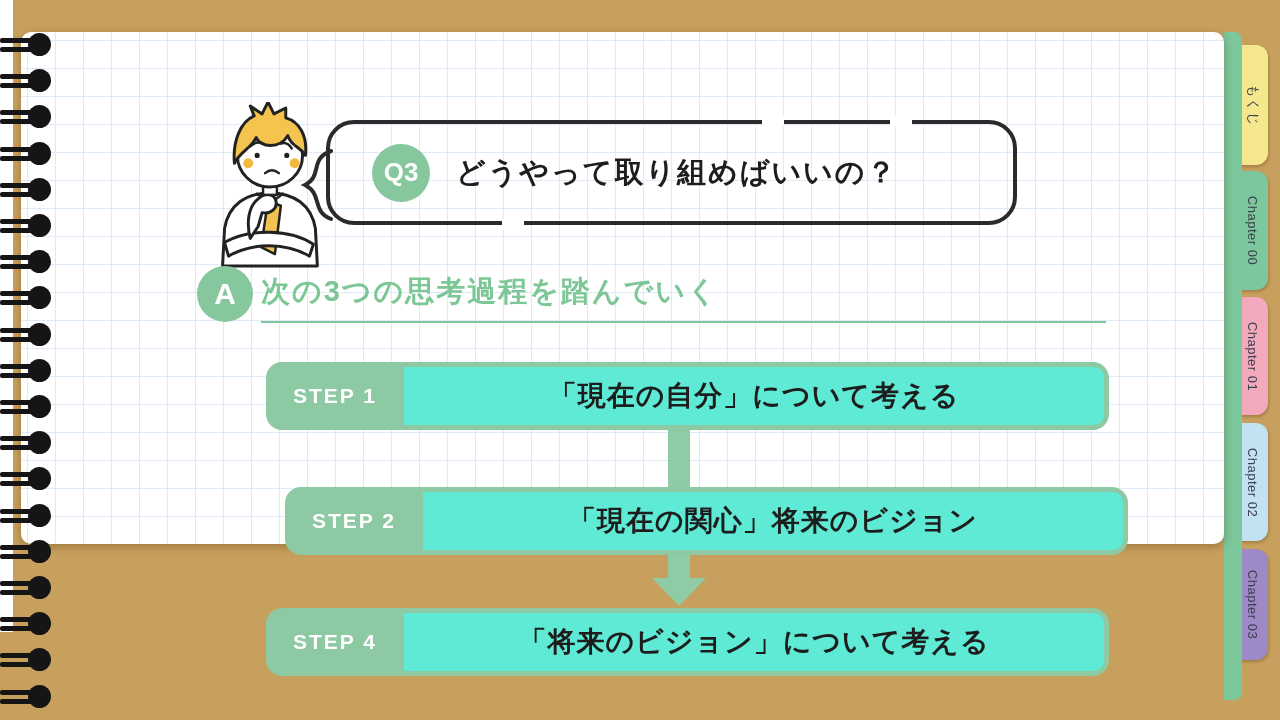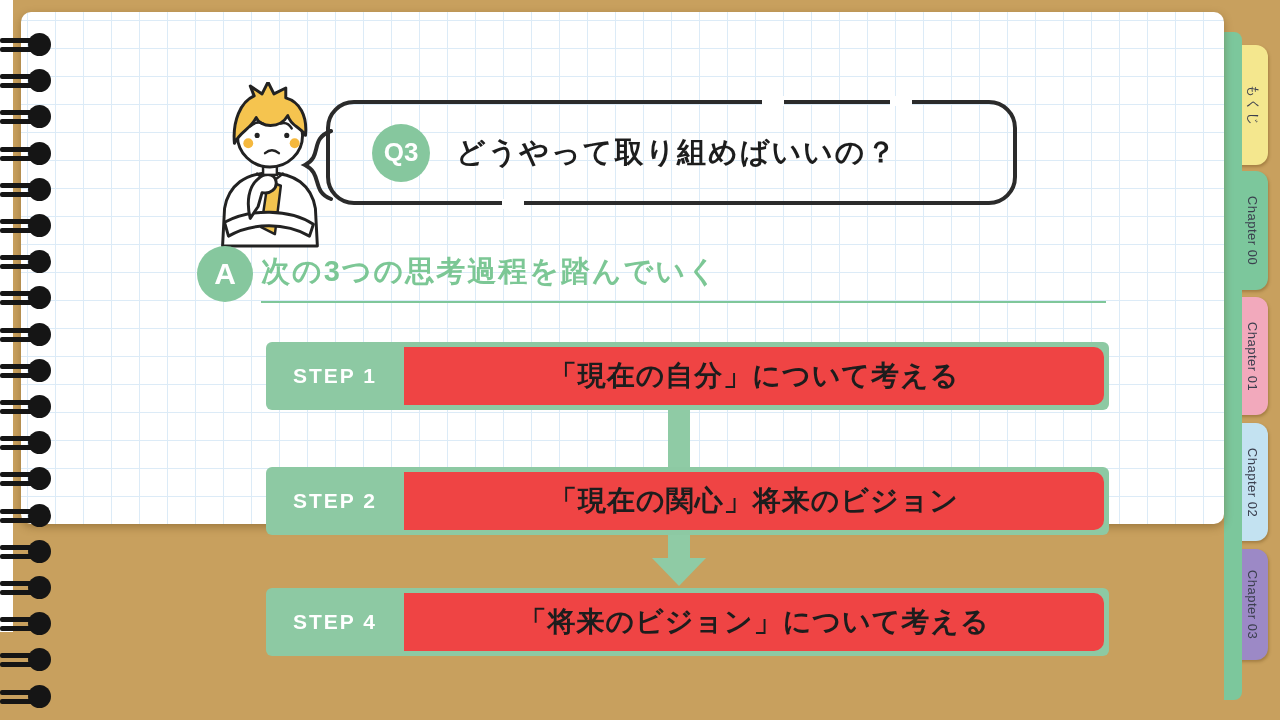--- a/index.html
+++ b/index.html
@@ -13,21 +13,21 @@
   .divider-strip{position:absolute;left:1224px;top:32px;width:18px;height:668px;
     background:#7CC79C;border-radius:0 8px 8px 0;}
 
   
   .tab{position:absolute;left:1238px;width:30px;border-radius:0 12px 12px 0;
     display:flex;align-items:center;justify-content:center;
     box-shadow:1px 2px 3px rgba(96,66,16,.35);cursor:pointer;}
   .tab span{transform:rotate(90deg);white-space:nowrap;font-size:13px;color:#3b3f4e;letter-spacing:.5px;}
 
   
-  .page{position:absolute;left:21px;top:12px;width:1203px;height:512px;background:#ffffff;
+  .page{position:absolute;left:21px;top:32px;width:1203px;height:512px;background:#ffffff;
     border-radius:10px;
     background-image:linear-gradient(#dcebf7 1px,transparent 1px),linear-gradient(90deg,#dcebf7 1px,transparent 1px);
     background-size:28px 28px;background-position:6px 8px;
     box-shadow:0 3px 9px rgba(92,62,14,.4);}
 
   
   .ring{position:absolute;left:0;width:52px;height:14px;}
   .rb{position:absolute;left:0;width:41px;height:5px;background:#151515;border-radius:2px;}
   .rb1{top:0;}.rb2{top:9px;}
   .rdot{position:absolute;left:28px;top:-5px;width:23px;height:23px;background:#151515;border-radius:50%;}
@@ -50,27 +50,27 @@
 
   
   .a-badge{position:absolute;left:176px;top:234px;width:56px;height:56px;border-radius:50%;
     background:#86C79E;color:#fff;font-weight:bold;font-size:30px;
     display:flex;align-items:center;justify-content:center;}
   .headline{position:absolute;left:240px;top:240px;width:845px;
     font-size:29px;font-weight:bold;color:#7CC795;letter-spacing:2px;}
   .headline-rule{position:absolute;left:240px;top:289px;width:845px;height:2px;background:#7fc79a;}
 
   
-  .step{position:absolute;left:245px;width:843px;height:68px;background:#8DC9A3;border-radius:6px;}
+  .step{position:absolute;left:245px;width:843px;height:68px;background:#8DC9A3;border-radius:16px;}
   .step-label{position:absolute;left:0;top:0;width:138px;height:68px;display:flex;align-items:center;
     justify-content:center;color:#ffffff;font-weight:bold;font-size:21px;letter-spacing:2px;}
-  .step-text{position:absolute;left:138px;top:5px;right:5px;bottom:5px;background:#ef4444;
+  .step-text{position:absolute;left:138px;top:5px;right:5px;bottom:5px;background:#5eead4;
     border-radius:0 10px 10px 0;display:flex;align-items:center;justify-content:center;
     font-size:28px;font-weight:bold;color:#1d1d1d;letter-spacing:1px;}
-  .step1{top:330px;} .step2{top:455px;} .step3{top:576px;}
+  .step1{top:330px;} .step2{top:455px;margin-left:19px;} .step3{top:576px;}
 
   .connector{position:absolute;left:647px;width:22px;background:#8FCBA5;}
   .conn1{top:398px;height:57px;}
   .conn2{top:523px;height:25px;}
   .arrow-head{position:absolute;left:631px;top:546px;width:0;height:0;
     border-left:27px solid transparent;border-right:27px solid transparent;
     border-top:28px solid #8FCBA5;}
 </style>
 </head>
 <body>

